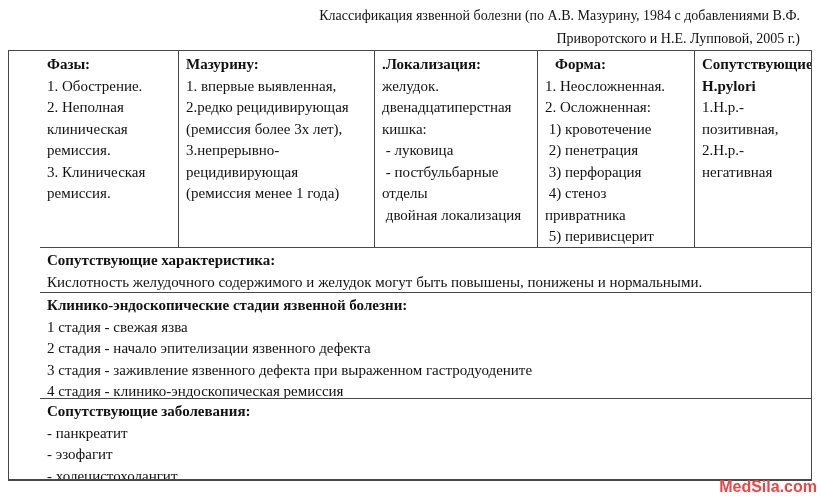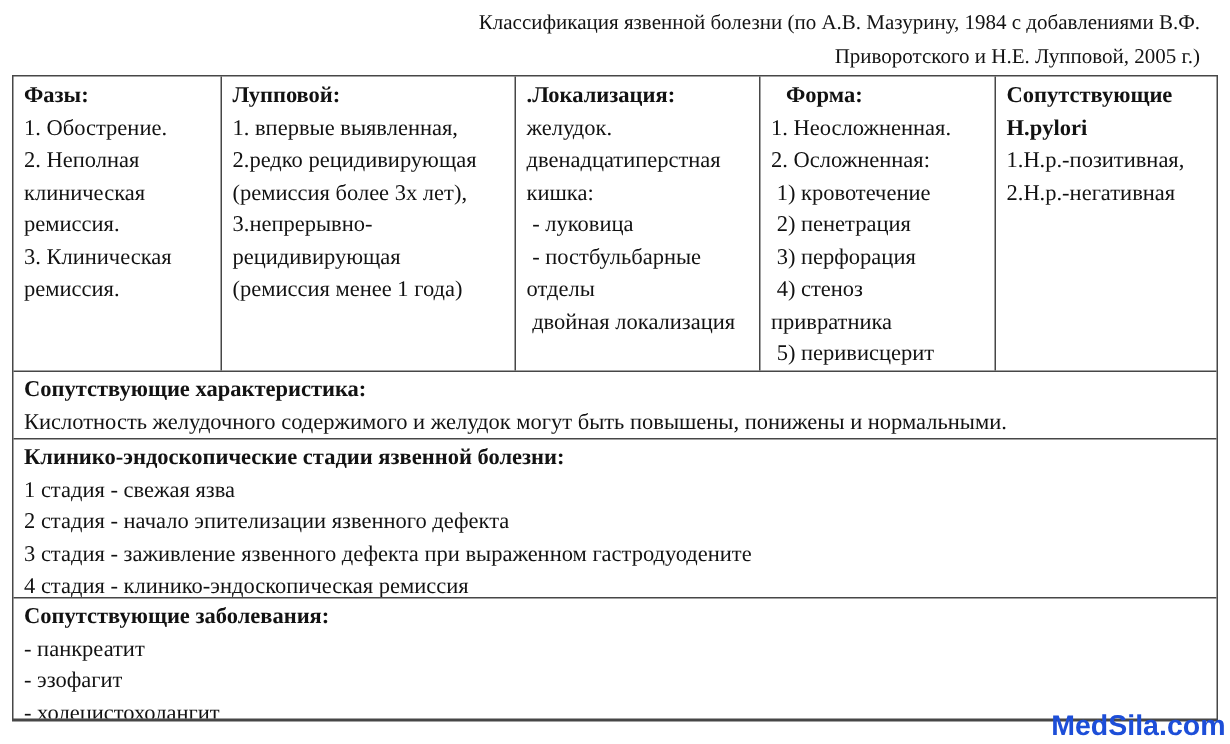--- a/index.html
+++ b/index.html
@@ -28,20 +28,21 @@
   .tbl {
     position: absolute;
     top: 50px;
     left: 8px;
     width: 804px;
     border: 1px solid #474747;
     border-bottom-width: 2px;
     box-sizing: border-box;
     font-size: 15px;
     line-height: 21.5px;
+    padding-left: 31px;
   }
   .row-top {
     display: grid;
     grid-template-columns: 138px 196px 163px 157px 1fr;
     height: 197px;
     box-sizing: border-box;
     border-bottom: 1px solid #474747;
   }
   .cell {
     box-sizing: border-box;
@@ -69,22 +70,22 @@
   }
   .full-row.r-func { height: 45px; }
   .full-row.r-stages { height: 106px; }
   .full-row.r-concomitant { height: 80px; border-bottom: none; }
   .watermark {
     position: absolute;
     right: 3px;
     bottom: 0px;
     font-family: "Liberation Sans", "DejaVu Sans", sans-serif;
     font-weight: bold;
-    font-size: 19px;
-    color: #1d4ed8;
+    font-size: 16px;
+    color: #ef4444;
     background: transparent;
   }
 </style>
 </head>
 <body>
 
 <div class="page">
 
   <div class="doc-title">
     <div>Классификация язвенной болезни (по А.В. Мазурину, 1984 с добавлениями В.Ф.</div>
@@ -97,21 +98,21 @@
       <div class="cell">
         <div class="h">Фазы:</div>
         <div class="b">1. Обострение.
 2. Неполная
 клиническая
 ремиссия.
 3. Клиническая
 ремиссия.</div>
       </div>
       <div class="cell">
-        <div class="h">Лупповой:</div>
+        <div class="h">Мазурину:</div>
         <div class="b">1. впервые выявленная,
 2.редко рецидивирующая
 (ремиссия более 3х лет),
 3.непрерывно-
 рецидивирующая
 (ремиссия менее 1 года)</div>
       </div>
       <div class="cell">
         <div class="h">.Локализация:</div>
         <div class="b">желудок.

